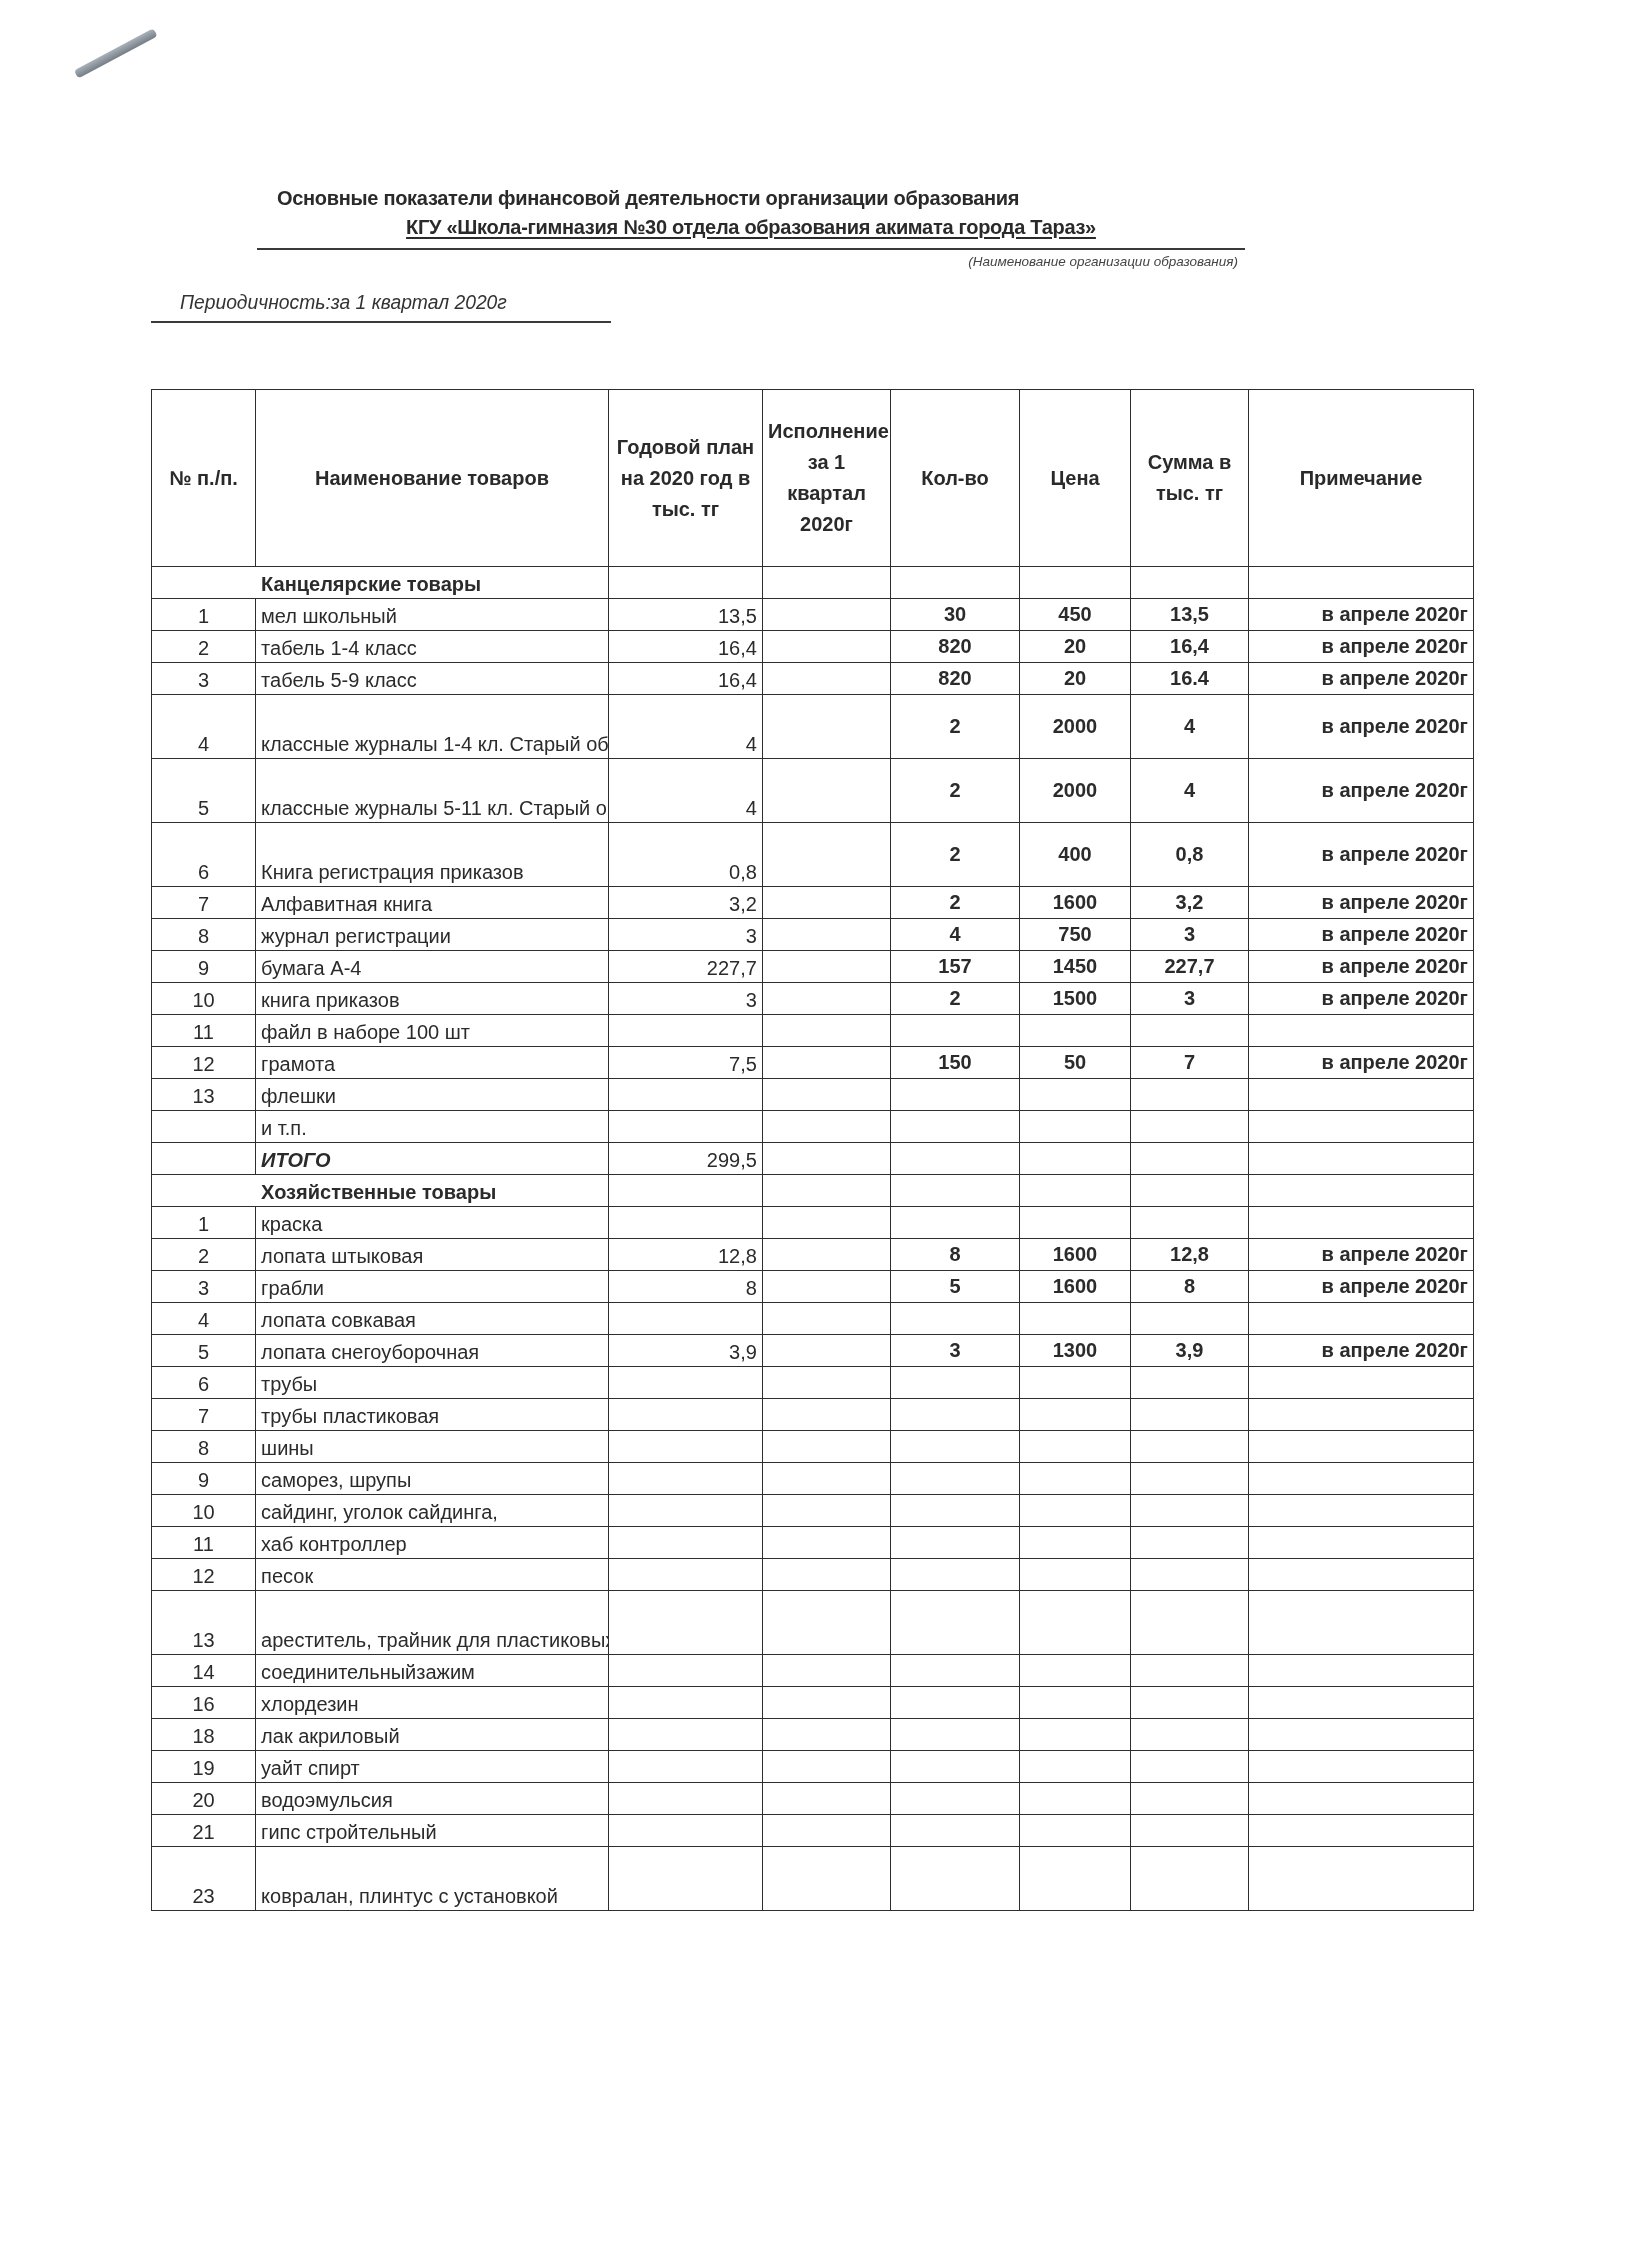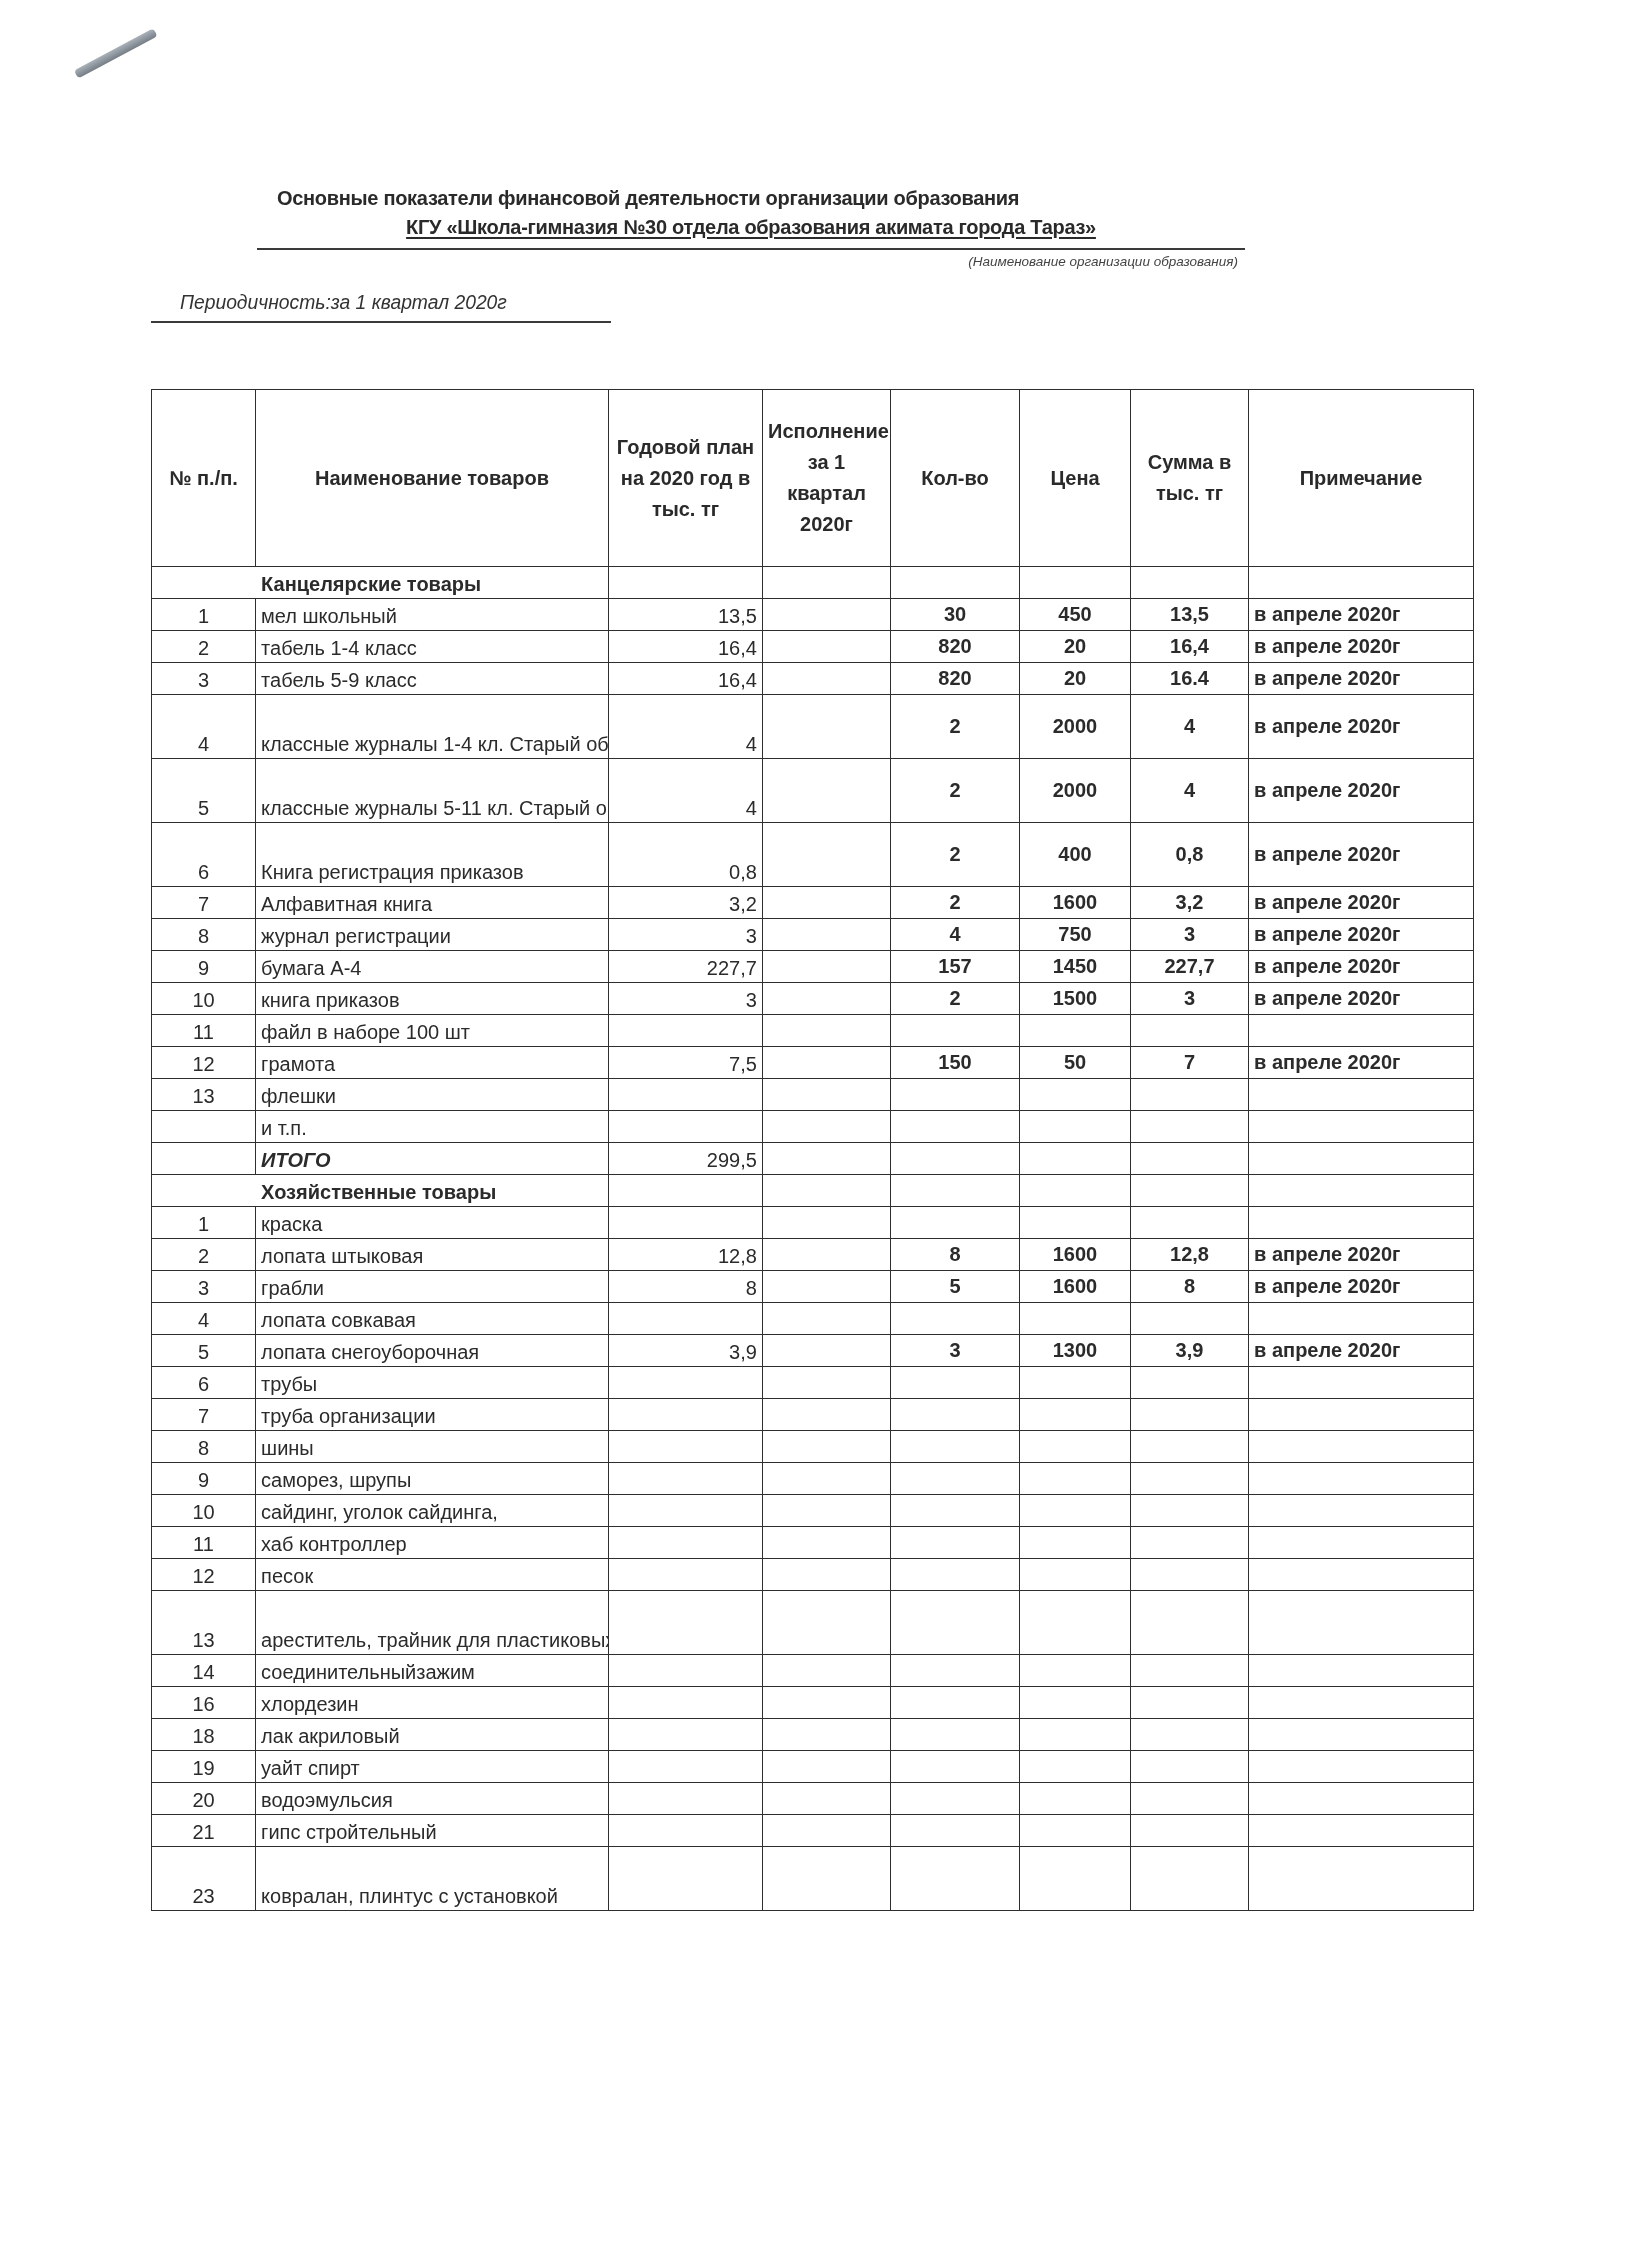--- a/index.html
+++ b/index.html
@@ -47,21 +47,21 @@
   }
   table.report th {
     font-weight: bold; text-align: center; vertical-align: middle; white-space: normal;
     height: 176px; color: #2a2a2a; line-height: 1.55;
   }
   td.c-num { text-align: center; vertical-align: bottom; }
   td.c-name { text-align: left; vertical-align: bottom; white-space: normal; }
   td.c-plan { text-align: right; vertical-align: bottom; }
   td.c-exec { text-align: center; }
   td.c-qty, td.c-price, td.c-sum { text-align: center; font-weight: bold; vertical-align: middle; }
-  td.c-note { text-align: left; font-weight: bold; vertical-align: middle; white-space: normal; line-height: 1.55; margin-left: 28px; }
+  td.c-note { text-align: right; font-weight: bold; vertical-align: middle; white-space: normal; line-height: 1.55; margin-left: 28px; }
   tr.section td.c-name { font-weight: bold; border-left-color: transparent; }
   tr.section td.c-num { border-right: none; }
   tr.total td.c-name { font-weight: bold; font-style: italic; }
   tr.h1 td { height: 31px; }
   tr.h2 td { height: 63px; }
 </style>
 </head>
 <body>
 
 <div class="pen-mark"></div>
@@ -323,21 +323,21 @@
         <td class="c-name">трубы</td>
         <td class="c-plan"></td>
         <td class="c-exec"></td>
         <td class="c-qty"></td>
         <td class="c-price"></td>
         <td class="c-sum"></td>
         <td class="c-note"></td>
       </tr>
       <tr class="h1 ">
         <td class="c-num">7</td>
-        <td class="c-name">труба организации</td>
+        <td class="c-name">трубы пластиковая</td>
         <td class="c-plan"></td>
         <td class="c-exec"></td>
         <td class="c-qty"></td>
         <td class="c-price"></td>
         <td class="c-sum"></td>
         <td class="c-note"></td>
       </tr>
       <tr class="h1 ">
         <td class="c-num">8</td>
         <td class="c-name">шины</td>

